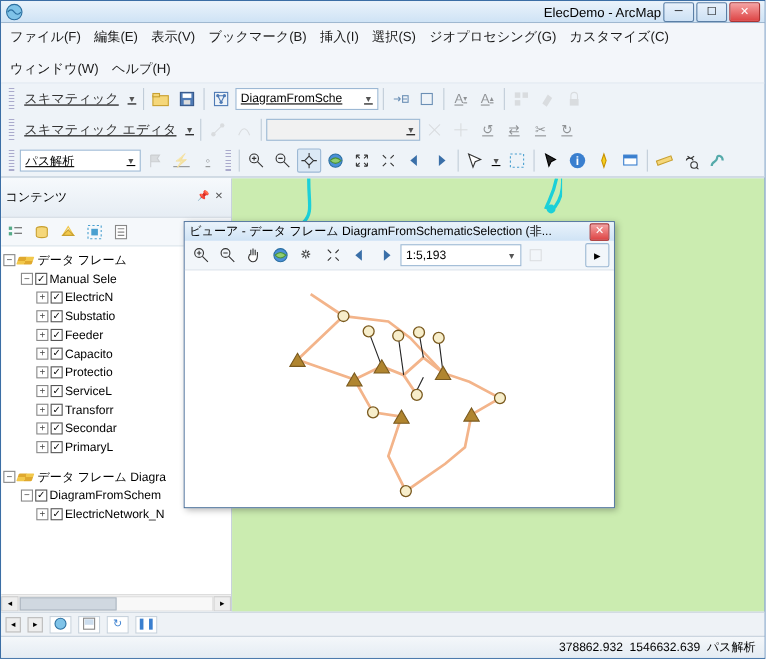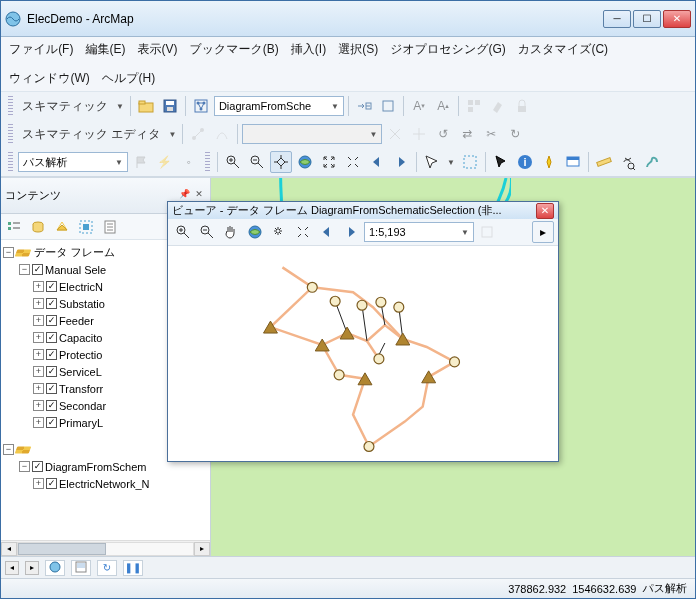--- a/index.html
+++ b/index.html
@@ -1,27 +1,27 @@
 <!DOCTYPE html>
 <html><head>
 <meta charset="utf-8">
 <style>
   * { box-sizing: border-box; margin: 0; padding: 0; }
   body { font-family: "MS PGothic", "Meiryo UI", sans-serif; font-size: 12px; background: #fff; }
   .window { width: 696px; height: 599px; border: 1px solid #3b6ea5; background: #e8f0f8; display: flex; flex-direction: column; position: relative; }
-  .titlebar { height: 36px; background: linear-gradient(to bottom, #eaf3fb, #cfe3f5); display: flex; align-items: center; padding: 0 4px; border-bottom: 1px solid #9fb8d0; }
+  .titlebar { height: 20px; background: linear-gradient(to bottom, #eaf3fb, #cfe3f5); display: flex; align-items: center; padding: 0 4px; border-bottom: 1px solid #9fb8d0; text-align: right; }
   .titlebar .app-icon { width: 16px; height: 16px; margin-right: 6px; }
   .titlebar .title { flex: 1; color: #000; font-size: 12px; }
   .winbtns { display: flex; gap: 0; }
   .winbtn { width: 28px; height: 18px; border: 1px solid #5a7fa6; background: linear-gradient(#e8f1fb,#cde1f4); border-radius: 2px; margin-left: 2px; display:flex; align-items:center; justify-content:center; font-size:10px; }
   .winbtn.close { background: linear-gradient(#f5a3a3,#d44); color:#fff; border-color:#a33; }
   .menubar { background: #f3f6fa; padding: 4px 8px; display: flex; flex-wrap: wrap; gap: 12px; border-bottom: 1px solid #dde6ee; }
   .menubar span { color: #1a1a1a; cursor: default; white-space: nowrap; }
   .toolbars { background: #eef3f8; border-bottom: 1px solid #d0dae4; }
-  .toolbar-row { display: flex; align-items: center; padding: 2px 4px; gap: 2px; min-height: 28px; }
+  .toolbar-row { display: flex; align-items: center; padding: 2px 4px; gap: 2px; min-height: 28px; text-decoration: underline; }
   .tb-grip { width: 5px; height: 20px; background: repeating-linear-gradient(to bottom, #aac 0 1px, transparent 1px 3px); margin: 0 3px; }
   .tb-label { color: #333; padding: 0 4px; white-space:nowrap; }
   .tb-dd { font-size:8px; color:#555; padding:0 2px; }
   .tb-btn { width: 22px; height: 22px; border: 1px solid transparent; display:flex; align-items:center; justify-content:center; font-size:12px; border-radius:2px; }
   .tb-btn.disabled { opacity: 0.4; }
   .tb-sep { width:1px; height:20px; background:#c0ccd8; margin: 0 2px; }
   .tb-combo { height: 20px; border:1px solid #9cb8d4; background:#fff; padding:0 4px; font-size:11px; min-width:120px; display:flex; align-items:center; justify-content:space-between; }
   .tb-combo.disabled { background:#f1f1f1; color:#999; }
   .tb-combo .dd-arrow { font-size:8px; color:#555; margin-left:4px; }
   .body { flex:1; display:flex; overflow:hidden; border-top:1px solid #d0dae4; }
@@ -418,20 +418,21 @@
         <div class="tree-node">
             <span class="indent" style="width:28px"></span>
             <span class="exp plus"></span> 
             <span class="chk on"></span> 
             <span>PrimaryL</span>
           </div>
         <div style="height:10px"></div>
         <div class="tree-node">
             <span class="exp minus"></span> 
             <span class="layers-icon"></span> 
+            <span>データ フレーム Diagra</span>
           </div>
         <div class="tree-node">
             <span class="indent" style="width:14px"></span>
             <span class="exp minus"></span> 
             <span class="chk on"></span> 
             <span>DiagramFromSchem</span>
           </div>
         <div class="tree-node">
             <span class="indent" style="width:28px"></span>
             <span class="exp plus"></span> 

